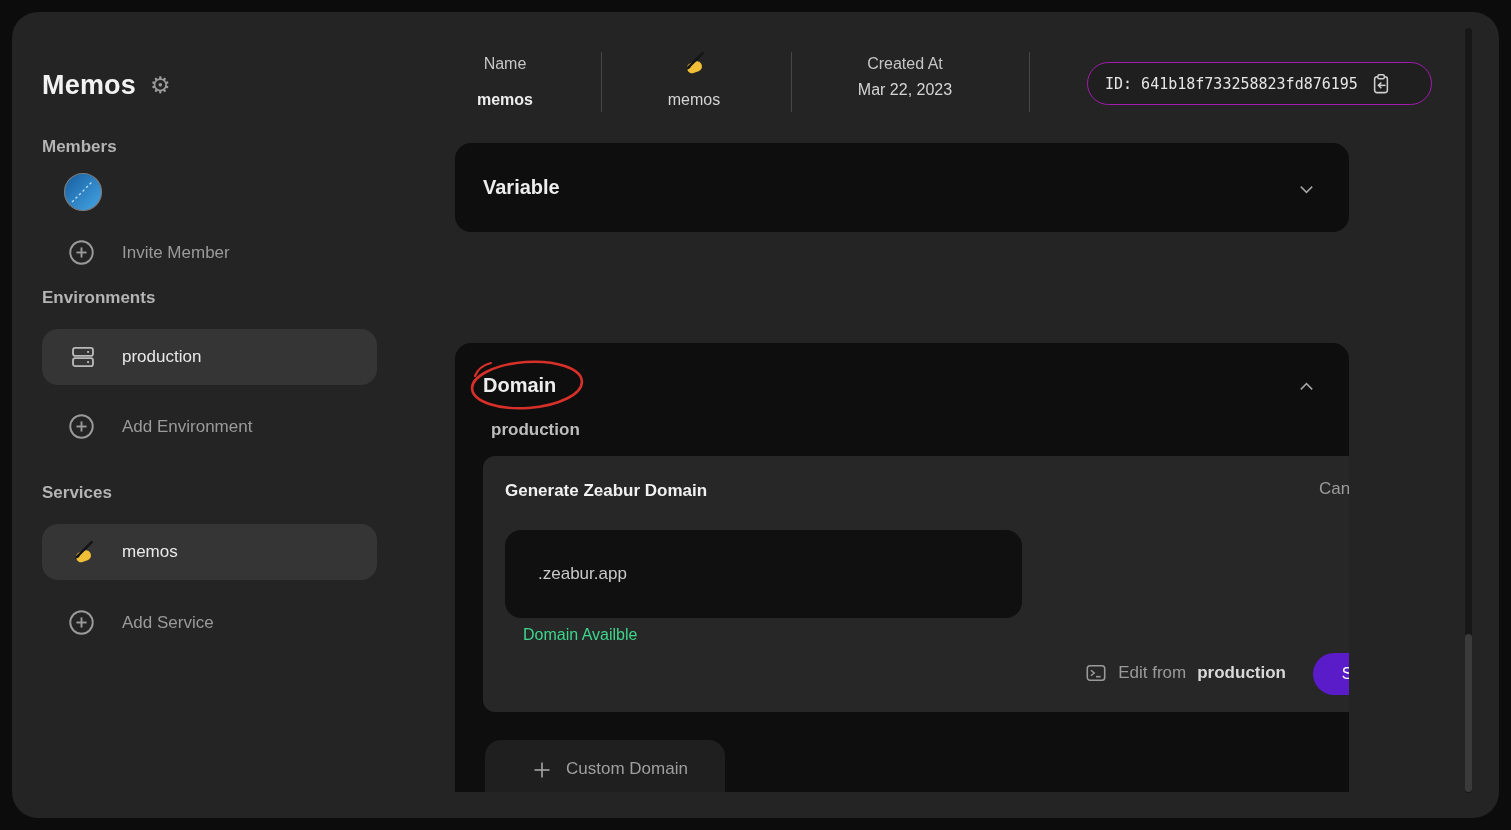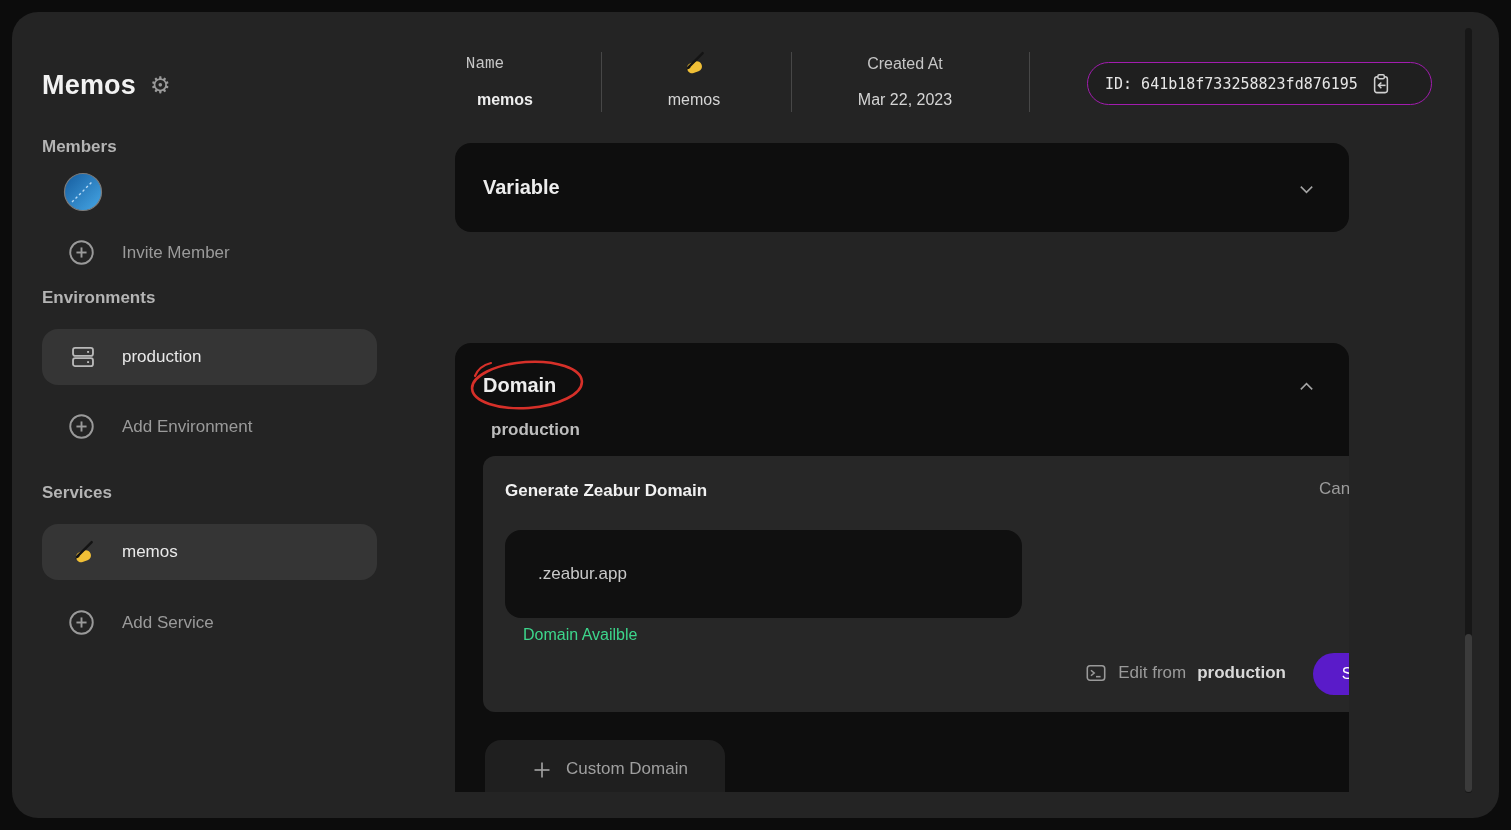--- a/index.html
+++ b/index.html
@@ -113,36 +113,36 @@
 
   <div class="abs side-row" style="left:68px;top:609px;">
     <svg width="27" height="27" viewBox="0 0 24 24">
       <circle cx="12" cy="12" r="10" fill="none" stroke="#9a9a9a" stroke-width="1.7"></circle>
       <line x1="12" y1="7.5" x2="12" y2="16.5" stroke="#9a9a9a" stroke-width="1.7"></line>
       <line x1="7.5" y1="12" x2="16.5" y2="12" stroke="#9a9a9a" stroke-width="1.7"></line>
     </svg>
     <span class="muted-label">Add Service</span>
   </div>
 
-  <div class="abs hdr-label" style="left:405px;top:55px;width:160px;font-family:Liberation Mono, monospace;">Name</div>
+  <div class="abs hdr-label" style="left:425px;top:55px;width:160px;">Name</div>
   <div class="abs hdr-value" style="left:425px;top:91px;width:160px;font-weight:700;">memos</div>
   <div class="abs divider" style="left:601px;top:52px;height:60px;"></div>
 
   <svg class="abs" style="left:681px;top:50px;" width="26" height="26" viewBox="0 0 24 24">
     <g transform="rotate(-18 13 16)">
       <rect x="5.5" y="11" width="14" height="9.5" rx="4.6" style="fill:var(--emoji-yellow)"></rect>
     </g>
     <line x1="20" y1="2.8" x2="6.6" y2="16.2" stroke="#141414" stroke-width="2.3" stroke-linecap="round"></line>
     <path d="M7.2 14.6 L4.6 18.6 L8.9 16.4 Z" fill="#141414"></path>
   </svg>
   <div class="abs hdr-value" style="left:614px;top:91px;width:160px;color:#d5d5d5;">memos</div>
   <div class="abs divider" style="left:791px;top:52px;height:60px;"></div>
 
   <div class="abs hdr-label" style="left:810px;top:55px;width:190px;">Created At</div>
-  <div class="abs hdr-value" style="left:810px;top:91px;width:190px;color:#d5d5d5;">Mar 22, 2023</div>
+  <div class="abs hdr-value" style="left:810px;top:81px;width:190px;color:#d5d5d5;">Mar 22, 2023</div>
   <div class="abs divider" style="left:1029px;top:52px;height:60px;"></div>
 
   <div class="abs id-pill" style="left:1087px;top:62px;width:345px;height:43px;">
     <span class="id-text">ID: 641b18f733258823fd876195</span>
     <svg width="20" height="22" viewBox="0 0 22 24">
       <rect x="4" y="4" width="14" height="17.5" rx="2.5" fill="none" stroke="#d0d0d0" stroke-width="1.7"></rect>
       <rect x="7.6" y="1.8" width="7" height="4.4" rx="1.4" fill="#1f1f1f" stroke="#d0d0d0" stroke-width="1.6"></rect>
       <line x1="16" y1="13.5" x2="8.6" y2="13.5" stroke="#d0d0d0" stroke-width="1.7"></line>
       <polyline points="11.4,10.4 8.2,13.5 11.4,16.6" fill="none" stroke="#d0d0d0" stroke-width="1.7"></polyline>
     </svg>

